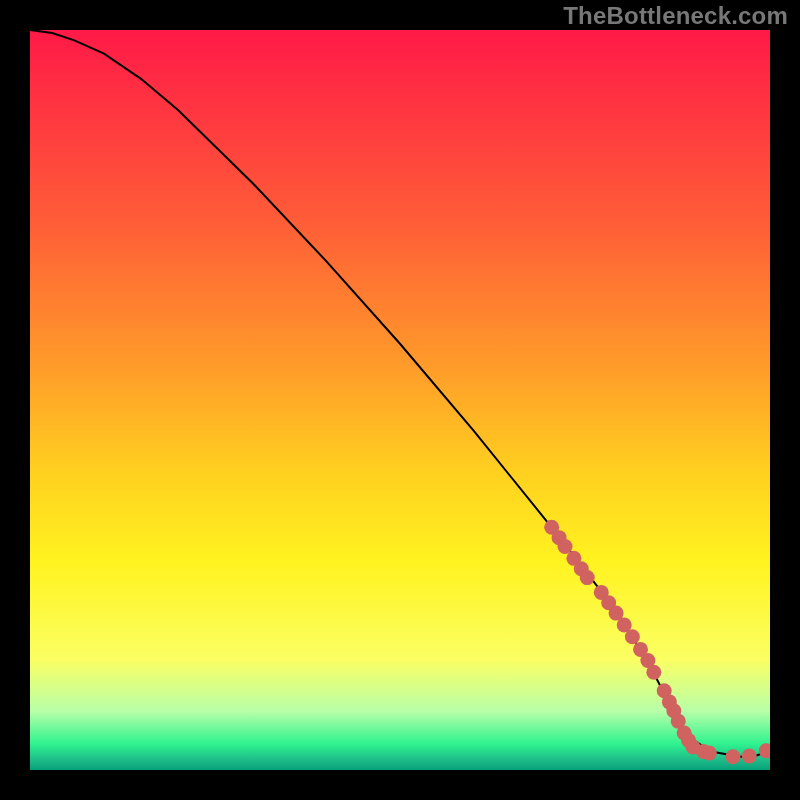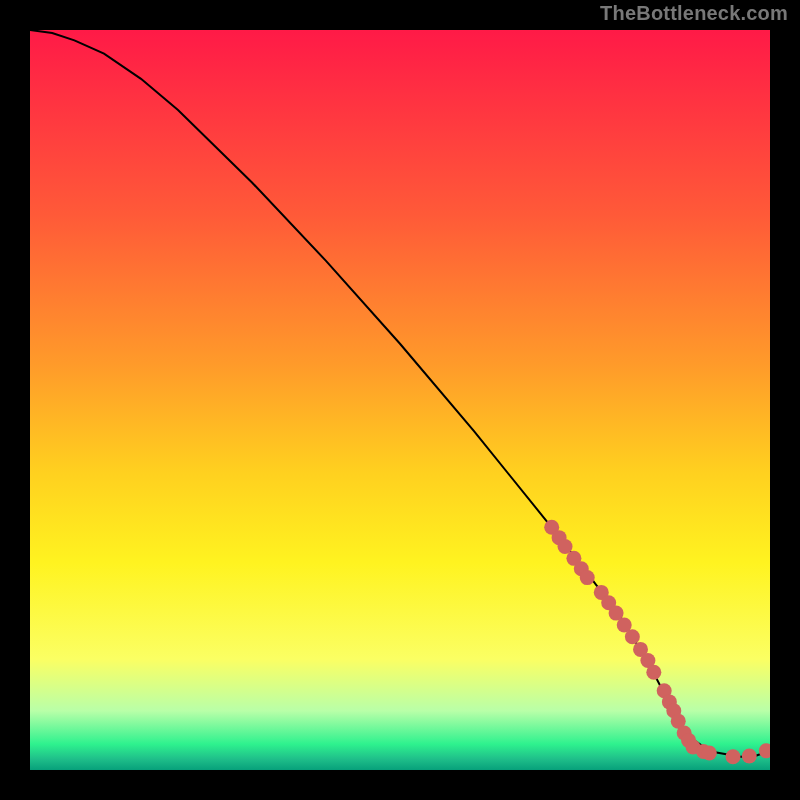--- a/index.html
+++ b/index.html
@@ -13,21 +13,21 @@
   .stage {
     position: relative;
     width: 800px;
     height: 800px;
   }
   .watermark {
     position: absolute;
     top: 2px;
     right: 12px;
     font-family: Arial, Helvetica, sans-serif;
-    font-size: 20px;
+    font-size: 24px;
     font-weight: 600;
     color: #787878;
     letter-spacing: 0.2px;
     user-select: none;
   }
   svg {
     display: block;
   }
 </style>
 </head>

